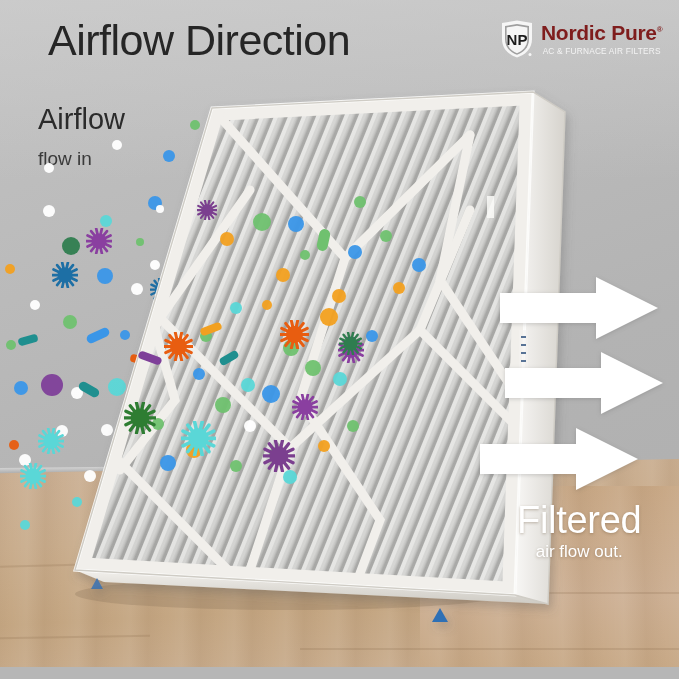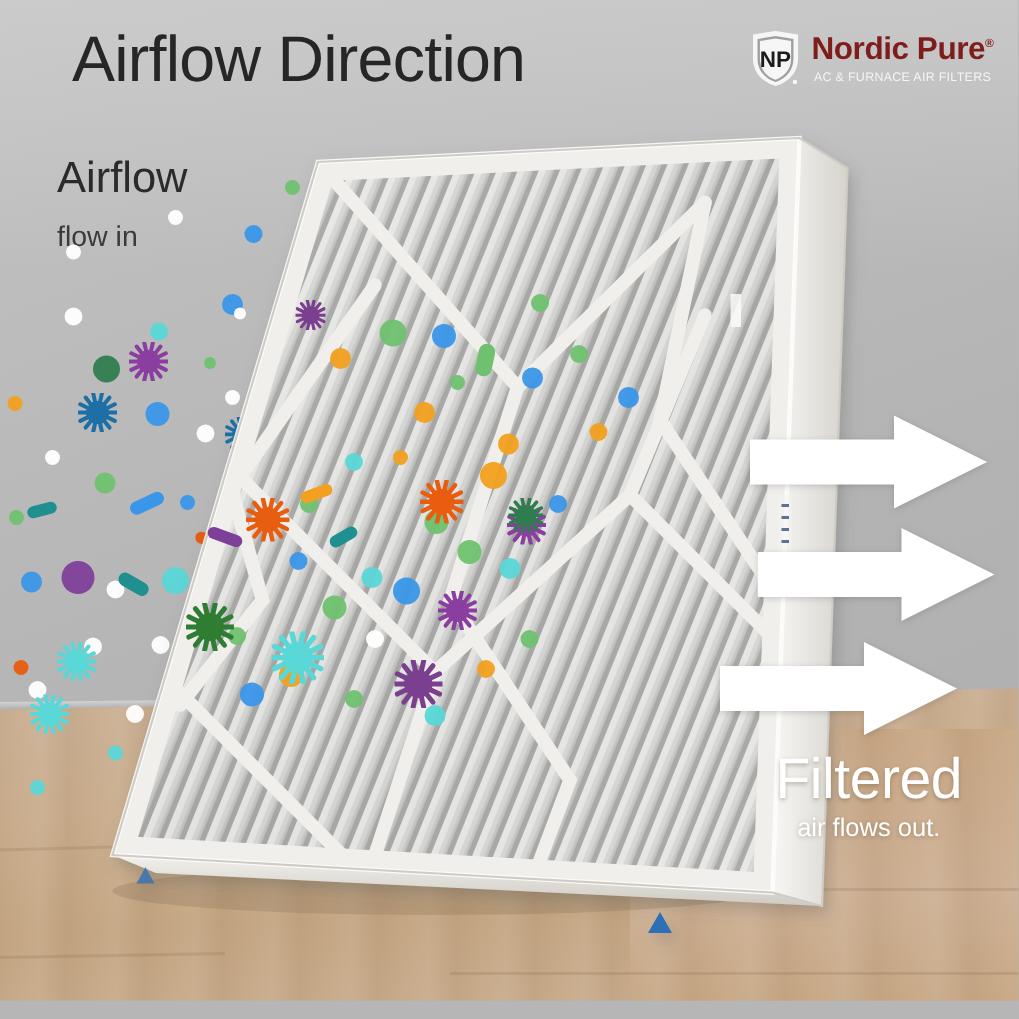--- a/index.html
+++ b/index.html
@@ -559,16 +559,16 @@
   </svg>
   <svg class="arrow" style="left:505px;top:352px;" width="160" height="62" viewBox="0 0 160 62">
     <polygon points="0,16 96,16 96,0 158,31 96,62 96,46 0,46" fill="#ffffff"></polygon>
   </svg>
   <svg class="arrow" style="left:480px;top:428px;" width="160" height="62" viewBox="0 0 160 62">
     <polygon points="0,16 96,16 96,0 158,31 96,62 96,46 0,46" fill="#ffffff"></polygon>
   </svg>
 
   <div class="cap-out">
     <div class="l">Filtered</div>
-    <div class="s">air flows out.</div>
+    <div class="s">air flow out.</div>
   </div>
 
 </div>
 
 </body></html>

